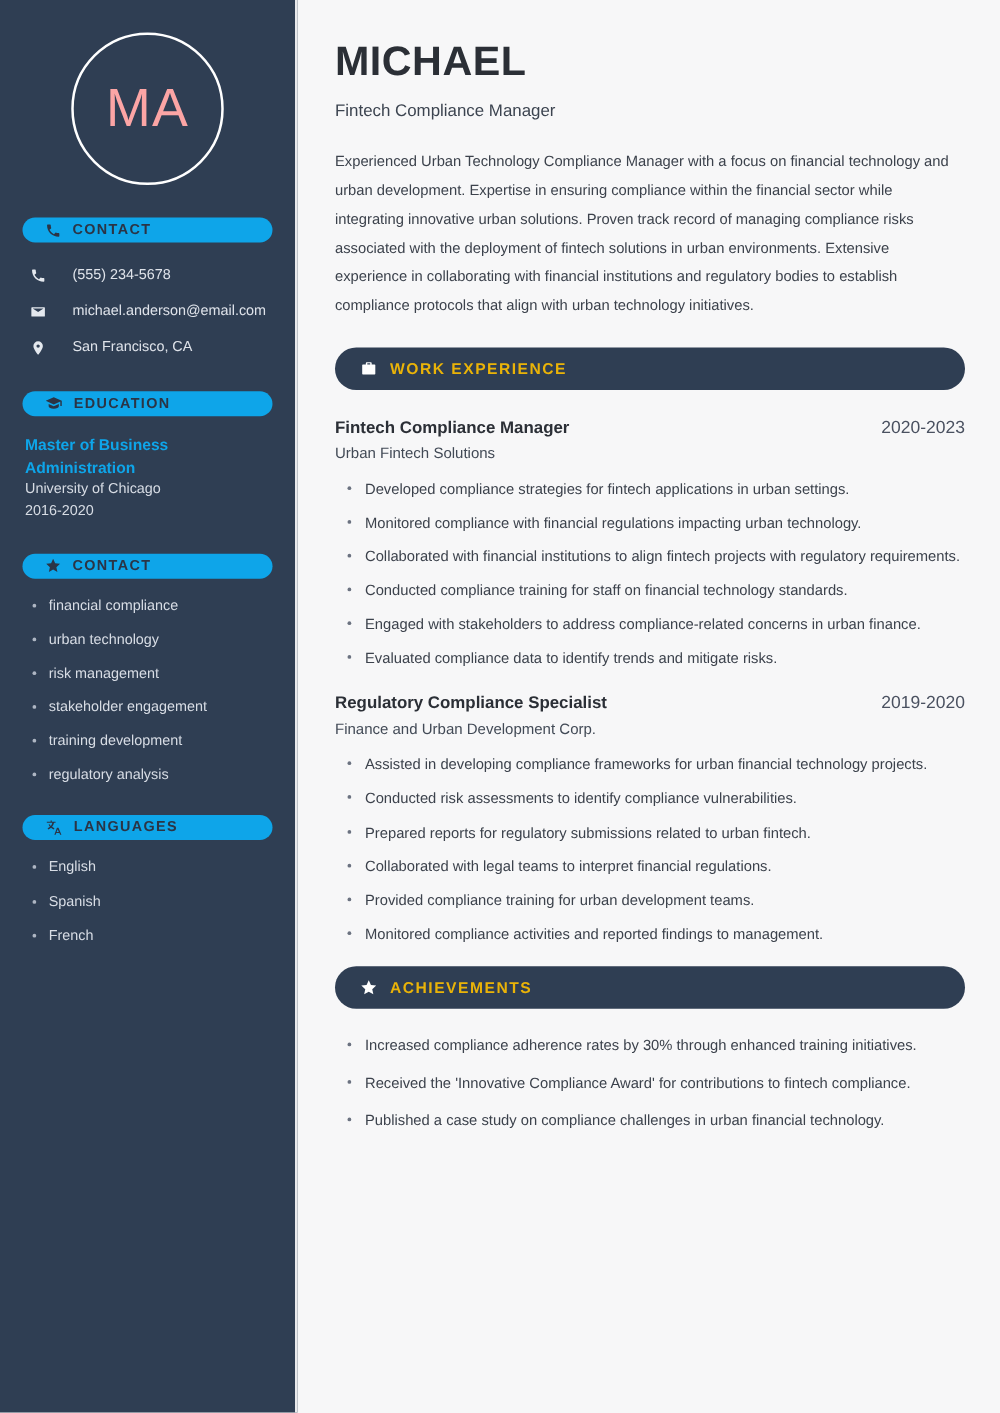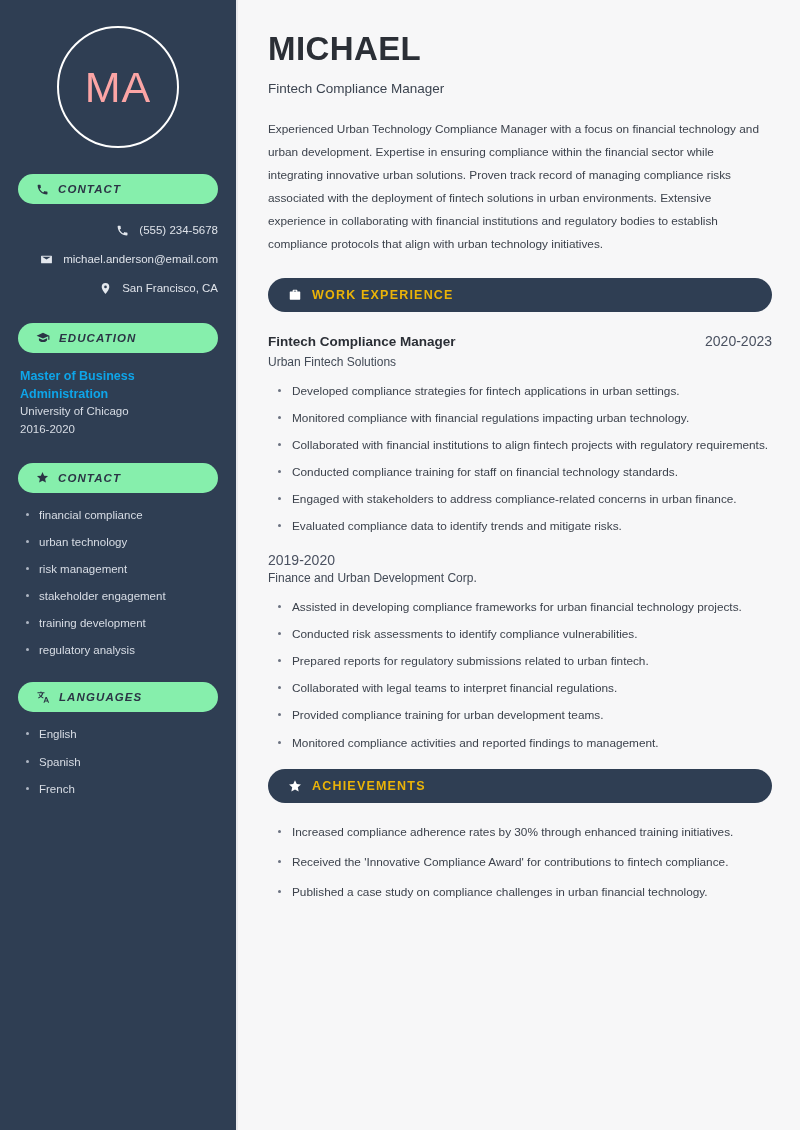--- a/index.html
+++ b/index.html
@@ -50,52 +50,50 @@
     align-items: center;
     justify-content: center;
     color: #fca5a5;
     font-size: 43px;
     font-weight: 400;
     letter-spacing: 1px;
     line-height: 1;
   }
 
   .pill {
-    background: #86efac;
+    background: #0ea5e9;
     border-radius: 999px;
-    height: 30px;
+    height: 20px;
     display: flex;
     align-items: center;
     gap: 9px;
     padding: 0 0 0 18px;
     margin-bottom: 14px;
-    font-style: italic;
   }
 
   .pill .pill-label {
     color: #2b3445;
     font-size: 11.5px;
     font-weight: 700;
     letter-spacing: 1.1px;
   }
 
   .pill .icon svg { display: block; }
 
   .contact-list {
     margin-bottom: 22px;
   }
 
   .contact-row {
     display: flex;
     align-items: center;
-    gap: 10px;
+    gap: 21px;
     min-height: 25px;
     padding-left: 6px;
     margin-bottom: 4px;
-    justify-content: flex-end;
   }
 
   .contact-row .icon svg { display: block; }
 
   .contact-text {
     color: #dfe3ea;
     font-size: 11.5px;
     line-height: 1.35;
   }
 
@@ -373,20 +371,21 @@
         <li>Monitored compliance with financial regulations impacting urban technology.</li>
         <li>Collaborated with financial institutions to align fintech projects with regulatory requirements.</li>
         <li>Conducted compliance training for staff on financial technology standards.</li>
         <li>Engaged with stakeholders to address compliance-related concerns in urban finance.</li>
         <li>Evaluated compliance data to identify trends and mitigate risks.</li>
       </ul>
     </div>
 
     <div class="job">
       <div class="job-head">
+        <div class="job-role">Regulatory Compliance Specialist</div>
         <div class="job-dates">2019-2020</div>
       </div>
       <div class="job-company">Finance and Urban Development Corp.</div>
       <ul class="bullets">
         <li>Assisted in developing compliance frameworks for urban financial technology projects.</li>
         <li>Conducted risk assessments to identify compliance vulnerabilities.</li>
         <li>Prepared reports for regulatory submissions related to urban fintech.</li>
         <li>Collaborated with legal teams to interpret financial regulations.</li>
         <li>Provided compliance training for urban development teams.</li>
         <li>Monitored compliance activities and reported findings to management.</li>

